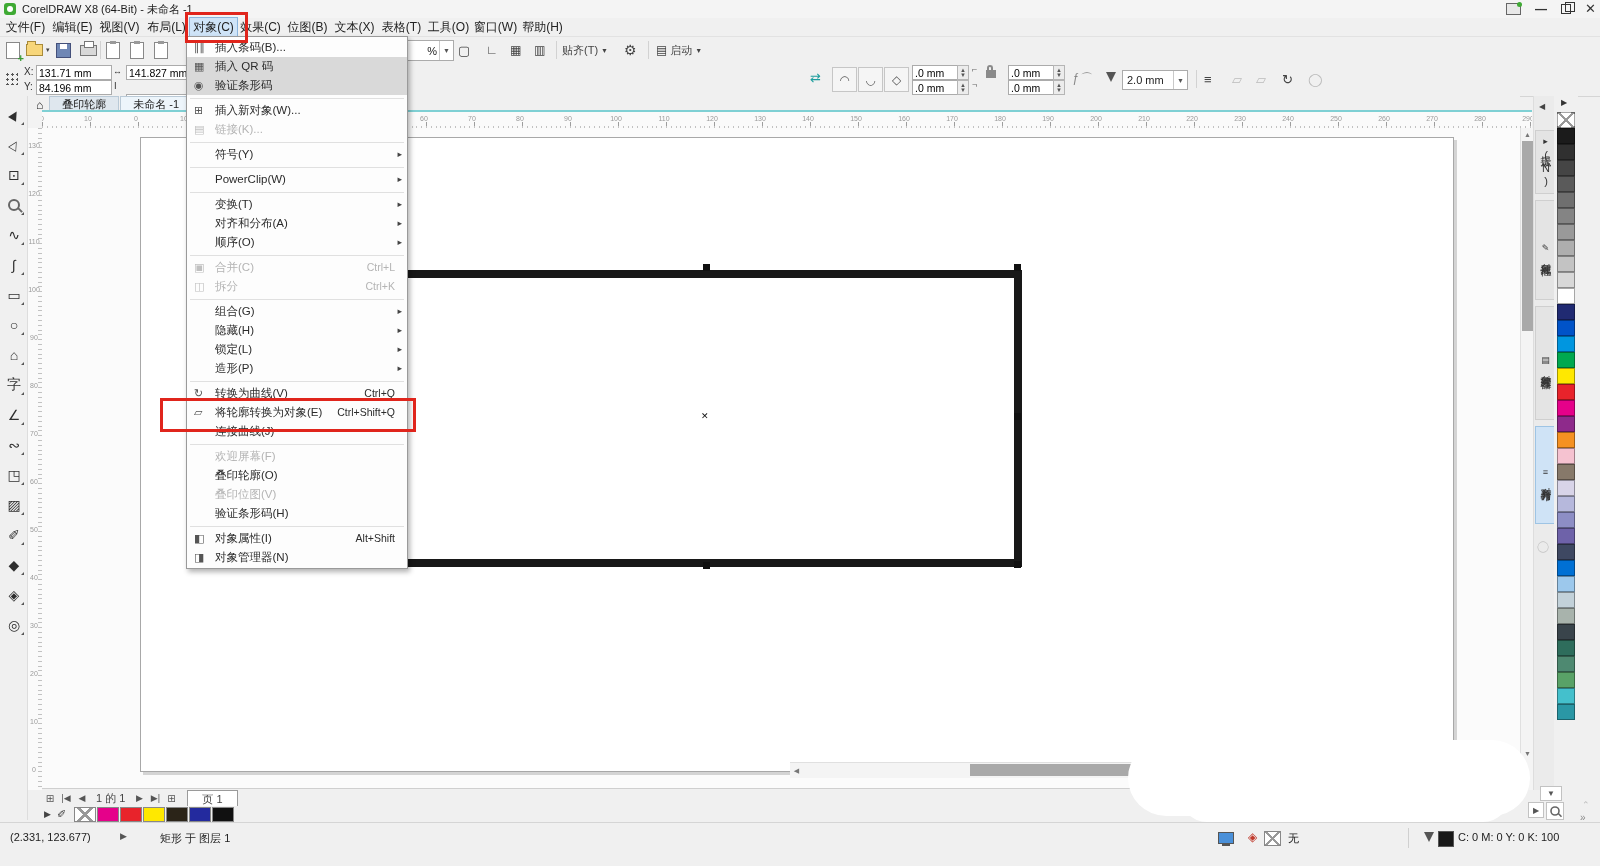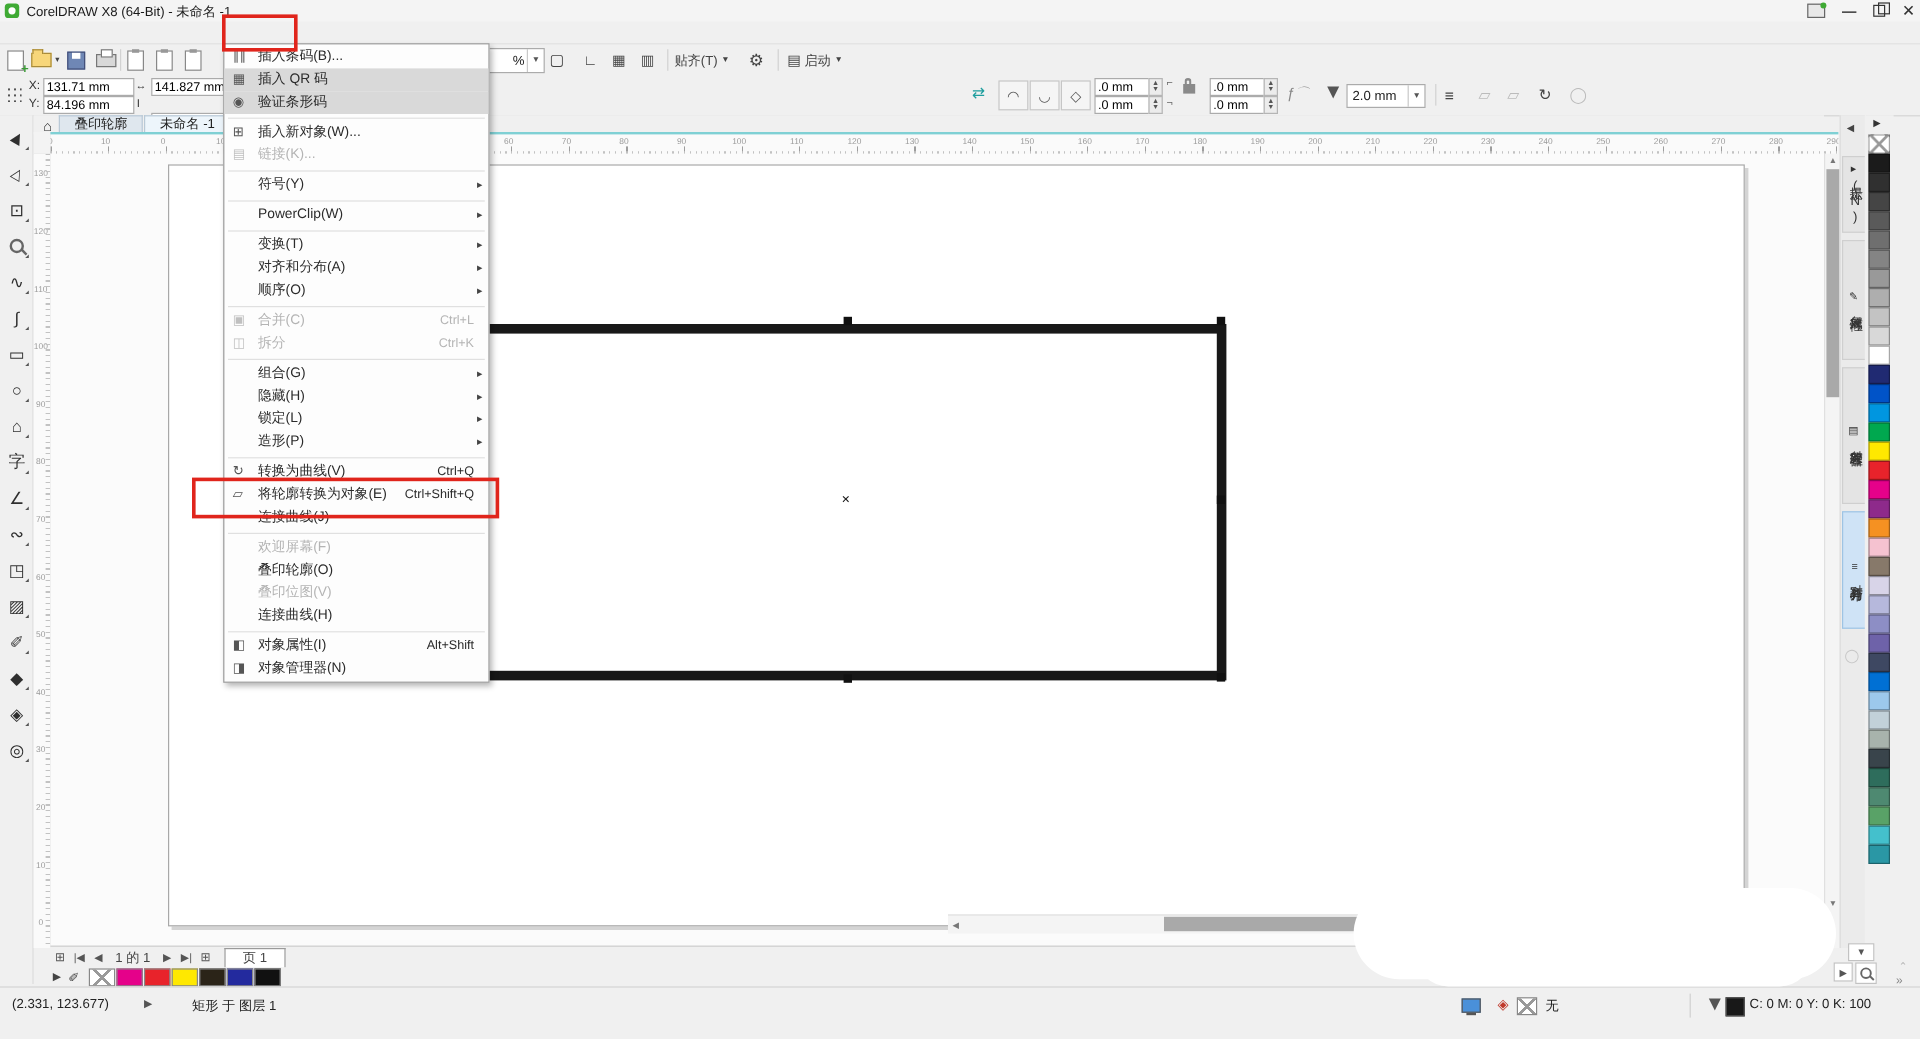--- a/index.html
+++ b/index.html
@@ -124,20 +124,34 @@
     <div class="logo"></div>
     <span>CorelDRAW X8 (64-Bit) - 未命名 -1</span>
     <div class="winbtns">
       <div class="i-acct"></div>
       <span style="font-weight:bold;">—</span>
       <div class="i-restore"></div>
       <span style="font-size:13px;">✕</span>
     </div>
   </div>
 
+  <div class="menubar" id="menu-bar">
+      <div class="mitem">文件(F)</div>
+      <div class="mitem">编辑(E)</div>
+      <div class="mitem">视图(V)</div>
+      <div class="mitem">布局(L)</div>
+      <div class="mitem active">对象(C)</div>
+      <div class="mitem">效果(C)</div>
+      <div class="mitem">位图(B)</div>
+      <div class="mitem">文本(X)</div>
+      <div class="mitem">表格(T)</div>
+      <div class="mitem">工具(O)</div>
+      <div class="mitem">窗口(W)</div>
+      <div class="mitem">帮助(H)</div>
+    </div>
 
   <div class="stdbar">
     <div class="tbtn" style="left:6px;">
         <div class="i-newdoc"></div>
       </div>
     <div class="tbtn" style="left:26px;">
         <div class="i-folder"></div>
         <span style="font-size:7px;margin-left:3px;">▾</span>
       </div>
     <div class="tbtn" style="left:56px;">
@@ -503,21 +517,21 @@
       <div class="mrow"><span>锁定(L)</span><span class="marrow">▸</span></div>
       <div class="mrow"><span>造形(P)</span><span class="marrow">▸</span></div>
       <div class="msep"></div>
       <div class="mrow"><span class="mico">↻</span><span>转换为曲线(V)</span><span class="mshort">Ctrl+Q</span></div>
       <div class="mrow"><span class="mico">▱</span><span>将轮廓转换为对象(E)</span><span class="mshort">Ctrl+Shift+Q</span></div>
       <div class="mrow"><span>连接曲线(J)</span></div>
       <div class="msep"></div>
       <div class="mrow dis"><span>欢迎屏幕(F)</span></div>
       <div class="mrow"><span>叠印轮廓(O)</span></div>
       <div class="mrow dis"><span>叠印位图(V)</span></div>
-      <div class="mrow"><span>连接曲线(H)</span></div>
+      <div class="mrow"><span>验证条形码(H)</span></div>
       <div class="msep"></div>
       <div class="mrow"><span class="mico">◧</span><span>对象属性(I)</span><span class="mshort">Alt+Shift</span></div>
       <div class="mrow"><span class="mico">◨</span><span>对象管理器(N)</span></div>
     </div>
 
   <div class="redbox" style="left:185px;top:12px;width:57px;height:25px;"></div>
   <div class="redbox" style="left:160px;top:398px;width:250px;height:28px;"></div>
 
   <div class="blob" style="left:1128px;top:740px;width:402px;height:76px;"></div>
   <div class="blob" style="left:1180px;top:768px;width:330px;height:54px;border-radius:30px;"></div>

